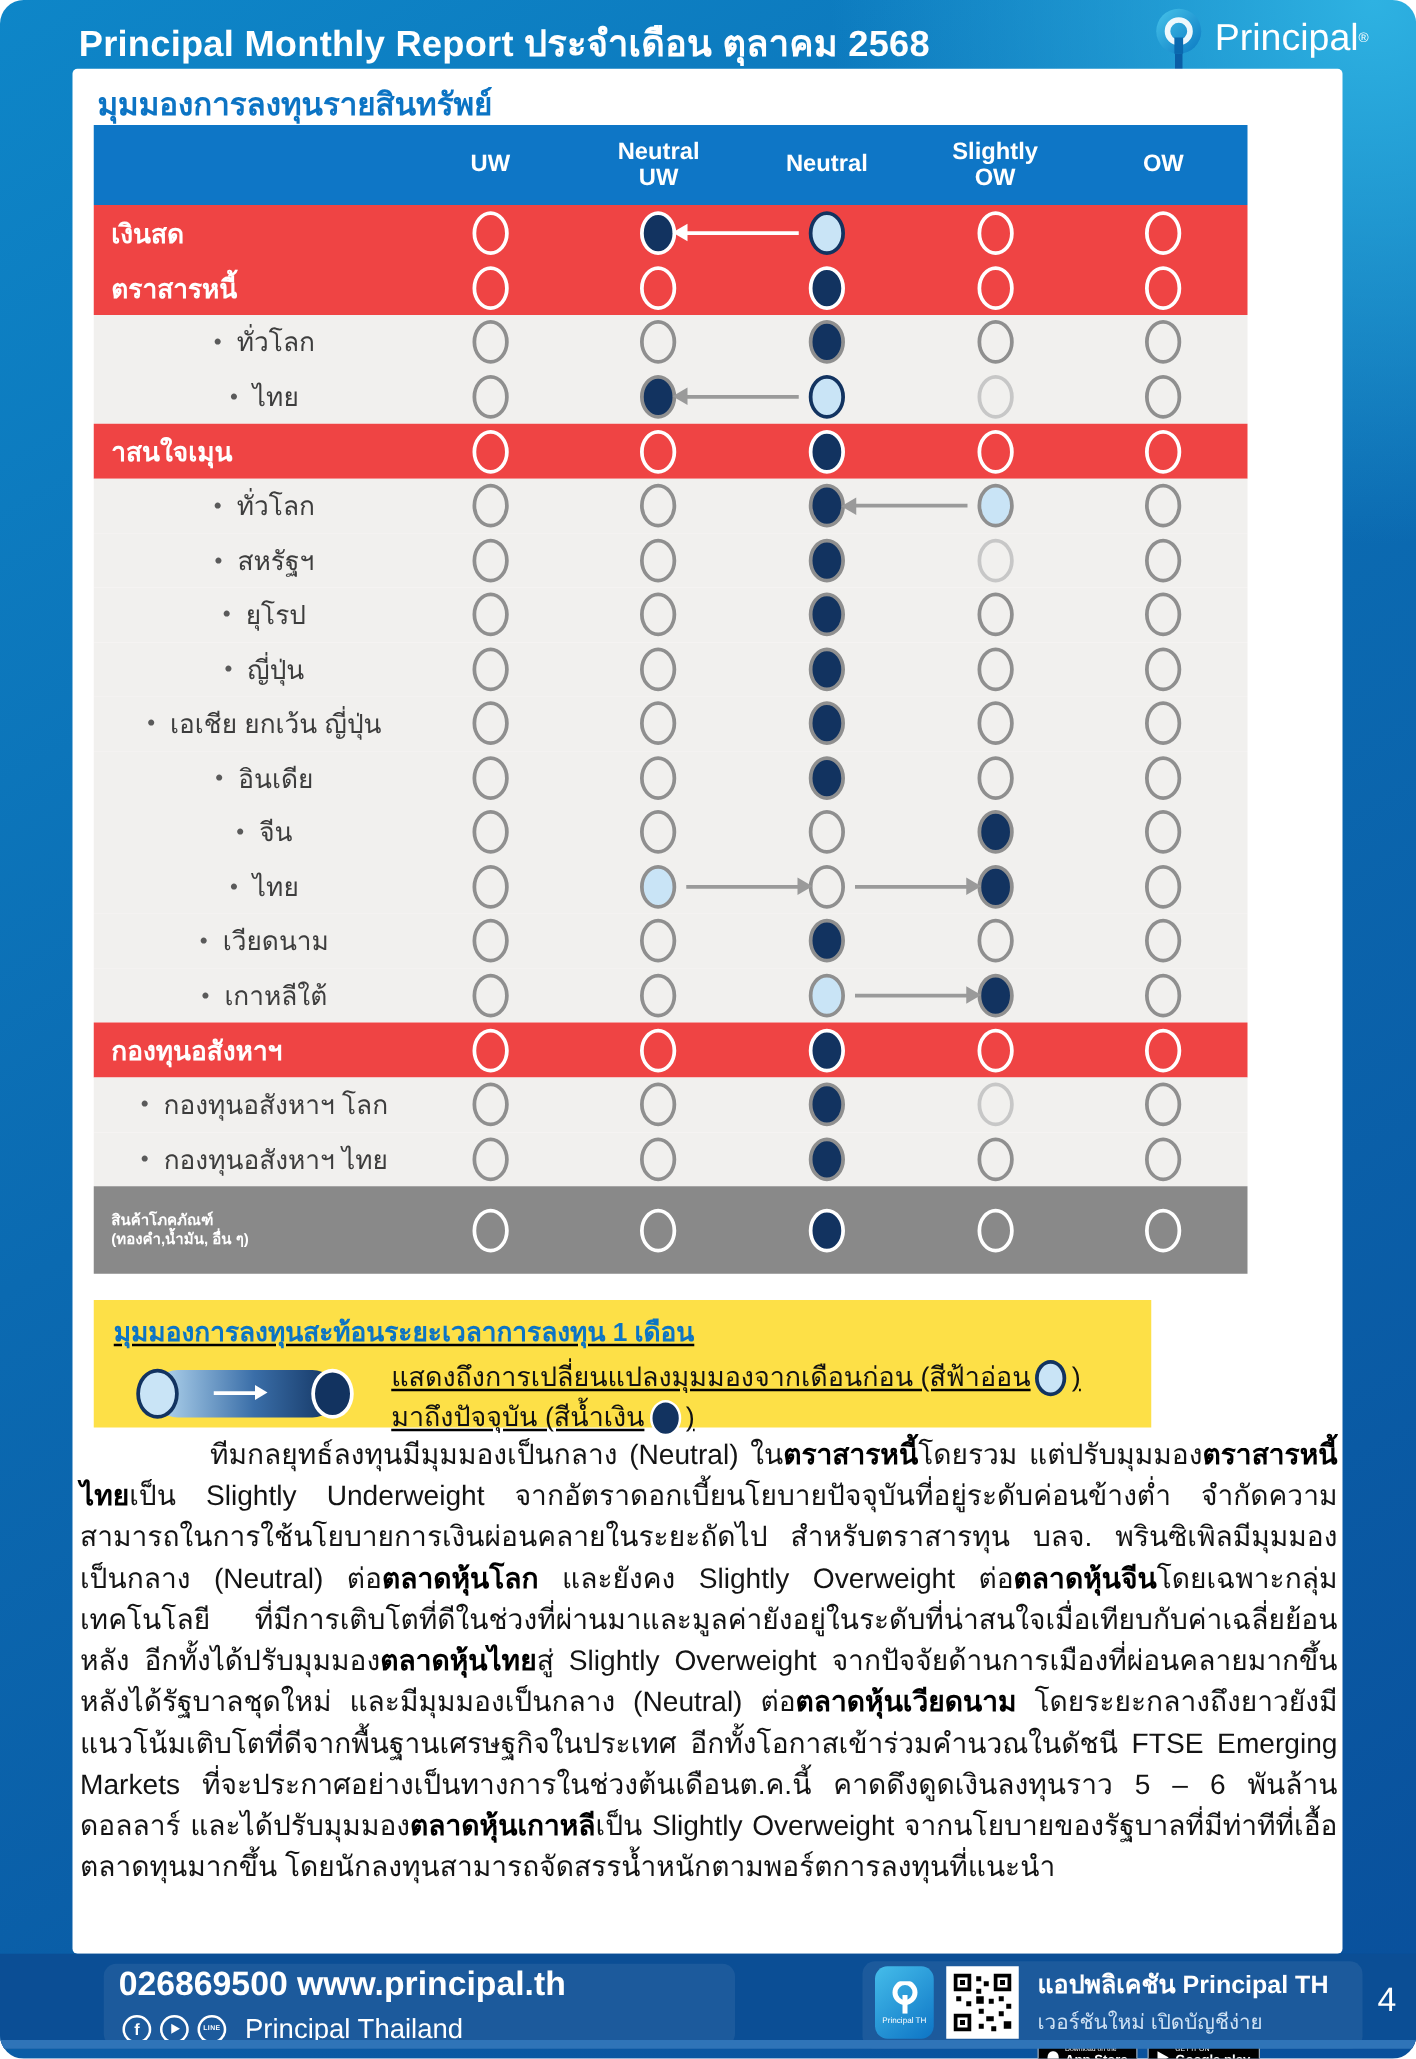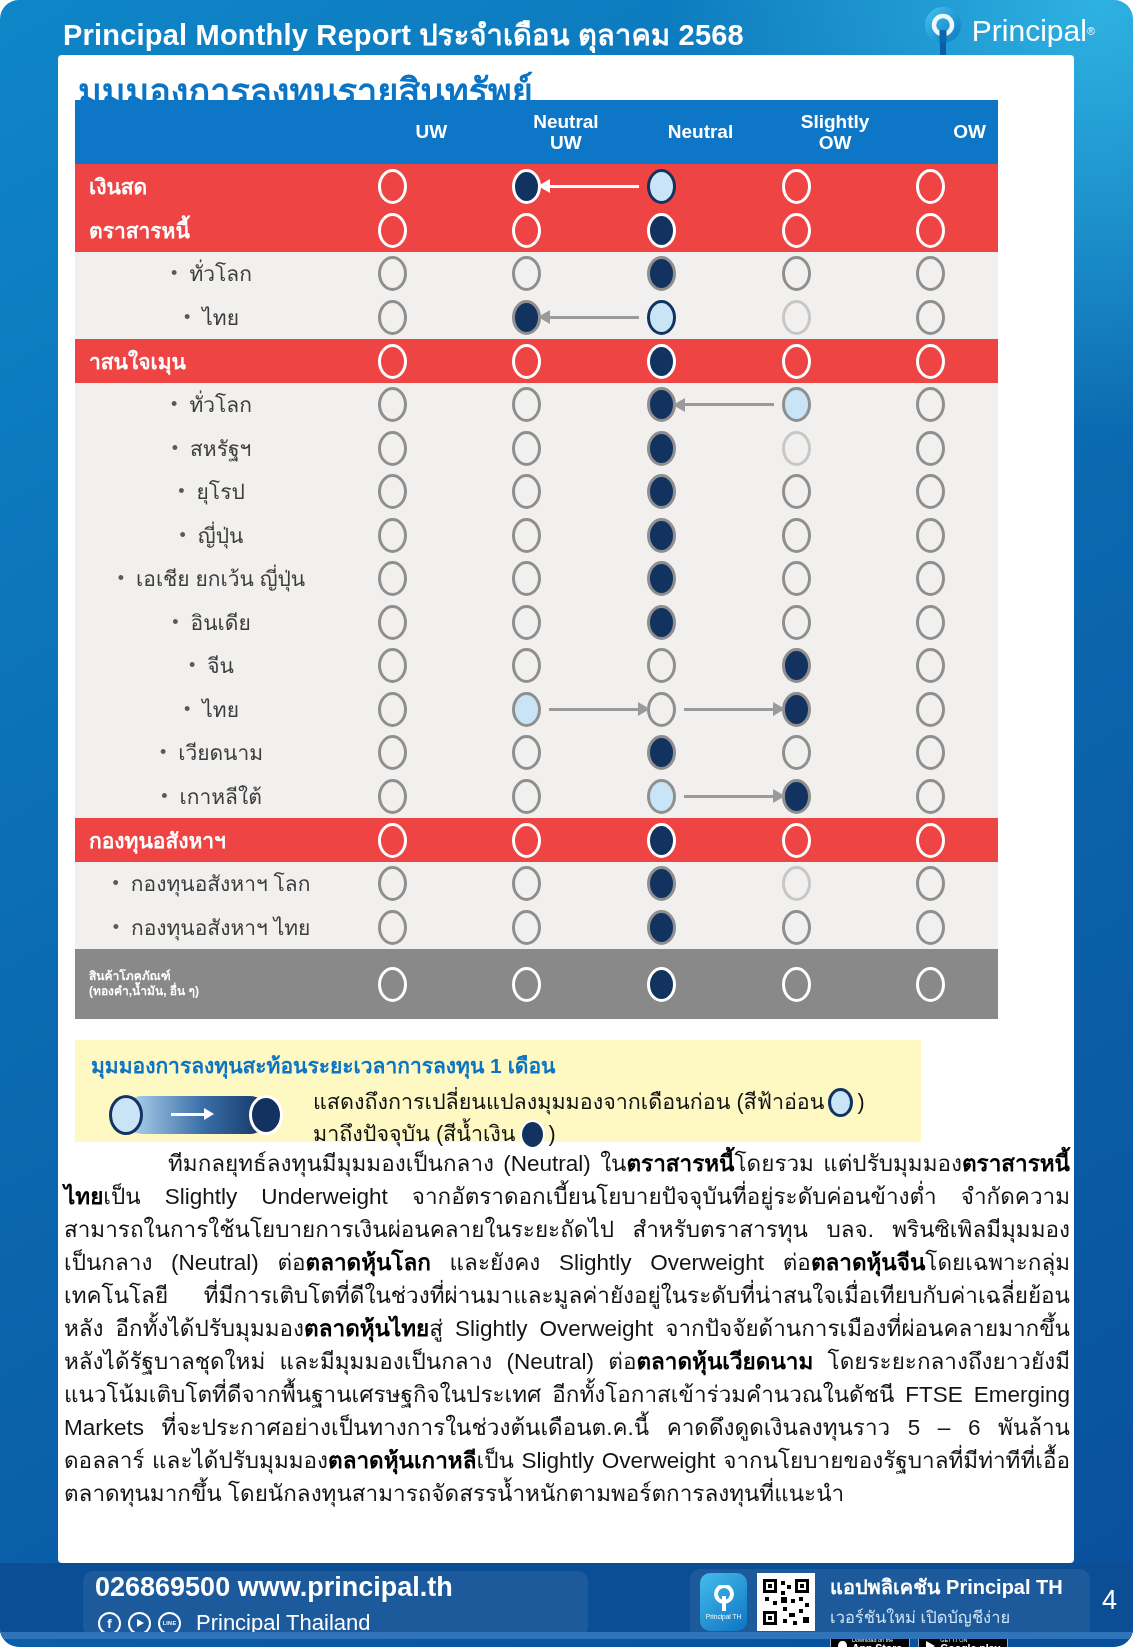--- a/index.html
+++ b/index.html
@@ -10,27 +10,27 @@
             linear-gradient(150deg,#0e86c8 0%,#0b6ab1 45%,#094f9b 100%); border-radius: 19px; }
 
   
   .hdr-title { position:absolute; left:63px; top:12px; color:#fff; font-size:29px; font-weight:bold; letter-spacing:.2px; }
   .hdr-logo { position:absolute; right:38px; top:6px; display:flex; align-items:center; gap:8px; }
   .hdr-logo-text { color:#fff; font-size:30px; font-weight:500; }
   .hdr-logo-reg { color:#fff; font-size:11px; vertical-align:super; }
 
   
   .card { position:absolute; left:58px; top:55px; width:1016px; height:1508px; background:#fff; border-radius:4px; }
-  .section-title { position:absolute; left:20px; top:8px; color:#0c74c4; font-size:36px; font-weight:bold;
+  .section-title { position:absolute; left:20px; top:8px; color:#0c74c4; font-size:25px; font-weight:bold;
                    border-bottom:3.5px solid #0c74c4; padding:0 55px 5px 0;text-align:center; }
 
   
   .tbl { position:absolute; left:17px; top:45px; width:923px; }
   .thead { display:grid; grid-template-columns:250px repeat(5,134.6px); height:64px; background:#0e76c6;
-           align-items:center;padding-left:39px; }
+           align-items:center; }
   .hcell { color:#fff; font-size:19px; font-weight:bold; text-align:center; line-height:1.12; padding:0 26px; }
   .trow { display:grid; grid-template-columns:250px repeat(5,134.6px); position:relative; align-items:center; }
   .trow.group { height:44px; background:#ef4444; }
   .trow.sub   { height:43.5px; background:#f1f0ee; }
   .trow.group2{ height:70px; background:#898989; }
   .tlabel { padding-left:14px; color:#fff; font-weight:bold; font-size:21px; display:flex; flex-direction:column; justify-content:center; }
   .trow.group2 .tlabel { font-size:12px; line-height:1.25; }
   .trow.sub .tlabel { flex-direction:row; align-items:center; color:#3d3d3d; font-weight:normal; }
   .bullet { color:#5a5a5a; font-size:18px; margin:0 12px 0 9px; }
   .tcell { display:flex; align-items:center; justify-content:center; }
@@ -41,21 +41,21 @@
   .dot.cur   { background:#123360; }
   .dot.prev  { background:#c9e4f6; }
   .dot.prevN { background:#c9e4f6; border-color:#123360; }
   .arrow { position:absolute; top:calc(50% - 1.5px); height:3px; background:currentColor; }
   .arrow-white { color:#ffffff; } .arrow-gray { color:#9a9a9a; }
   .arrow::after { content:''; position:absolute; top:-5.5px; border-top:7px solid transparent; border-bottom:7px solid transparent; }
   .arrow.left::after  { left:-11px;  border-right:12px solid currentColor; }
   .arrow.right::after { right:-11px; border-left:12px solid currentColor; }
 
   
-  .legend { position:absolute; left:17px; top:985px; width:846px; height:102px; background:#fef9c3; padding:9px 16px; }
+  .legend { position:absolute; left:17px; top:985px; width:846px; height:102px; background:#fde047; padding:9px 16px;text-decoration:underline; }
   .legend-title { color:#0c74c4; font-size:21px; font-weight:bold; }
   .legend-body { display:flex; margin-top:4px; }
   .legend-graphic { position:relative; width:178px; height:46px; margin:6px 26px 0 18px; flex:none; }
   .lg-pill { position:absolute; left:14px; top:4px; width:146px; height:38px; border-radius:19px;
              background:linear-gradient(90deg,#b9dbf2,#3a6ea8 55%,#123360); }
   .lg-arrow { position:absolute; left:62px; top:21px; width:34px; height:3px; background:#fff; }
   .lg-arrow::after { content:''; position:absolute; right:-9px; top:-5px; border-top:6.5px solid transparent; border-bottom:6.5px solid transparent; border-left:10px solid #fff; }
   .lg-dot { position:absolute; top:3px; width:34px; height:40px; border-radius:50%; }
   .lg-dot.prev { left:0; background:#c9e4f6; border:3.5px solid #123360; }
   .lg-dot.cur  { left:140px; background:#123360; border:3.5px solid #ffffff; }

